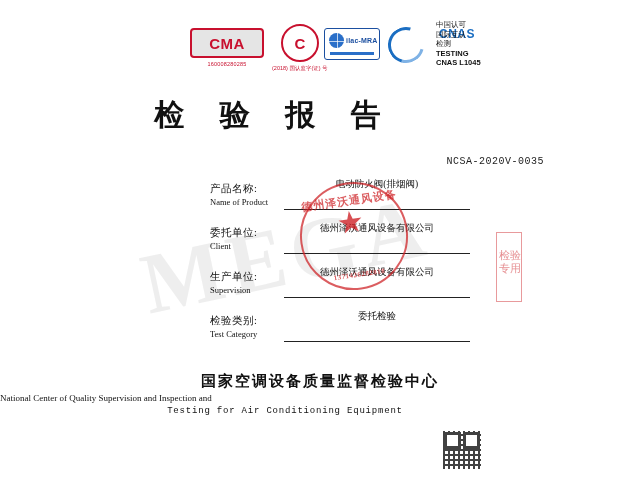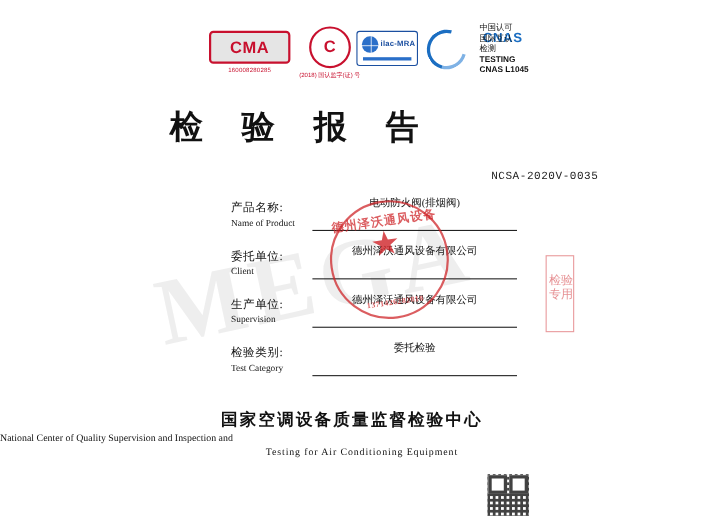--- a/index.html
+++ b/index.html
@@ -287,25 +287,24 @@
     font-family: "Liberation Serif", serif;
     font-size: 9px;
     color: #111;
   }
   .footer-en2 {
     position: absolute;
     top: 406px;
     left: 0;
     width: 570px;
     text-align: center;
-    font-family: Liberation Serif, serif;
+    font-family: Liberation Mono, monospace;
     font-size: 9px;
     letter-spacing: 0.8px;
     color: #111;
-    padding-left: 44px;
   }
 
   
   .watermark {
     position: absolute;
     top: 205px;
     left: 140px;
     font-family: "Liberation Serif", serif;
     font-size: 86px;
     font-weight: bold;

